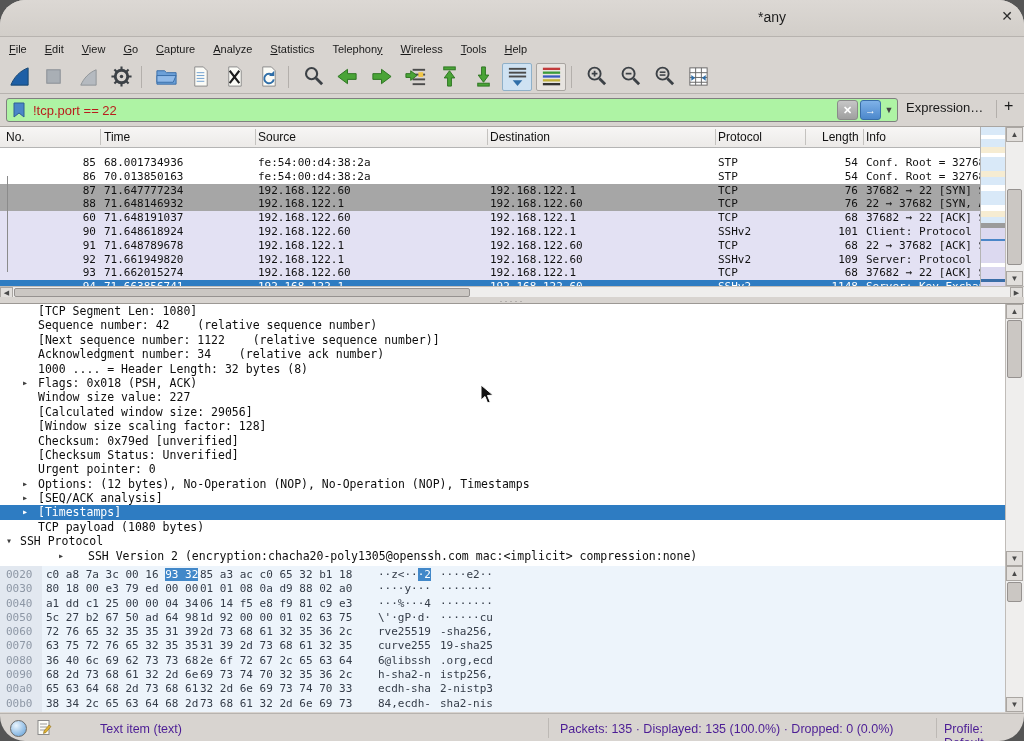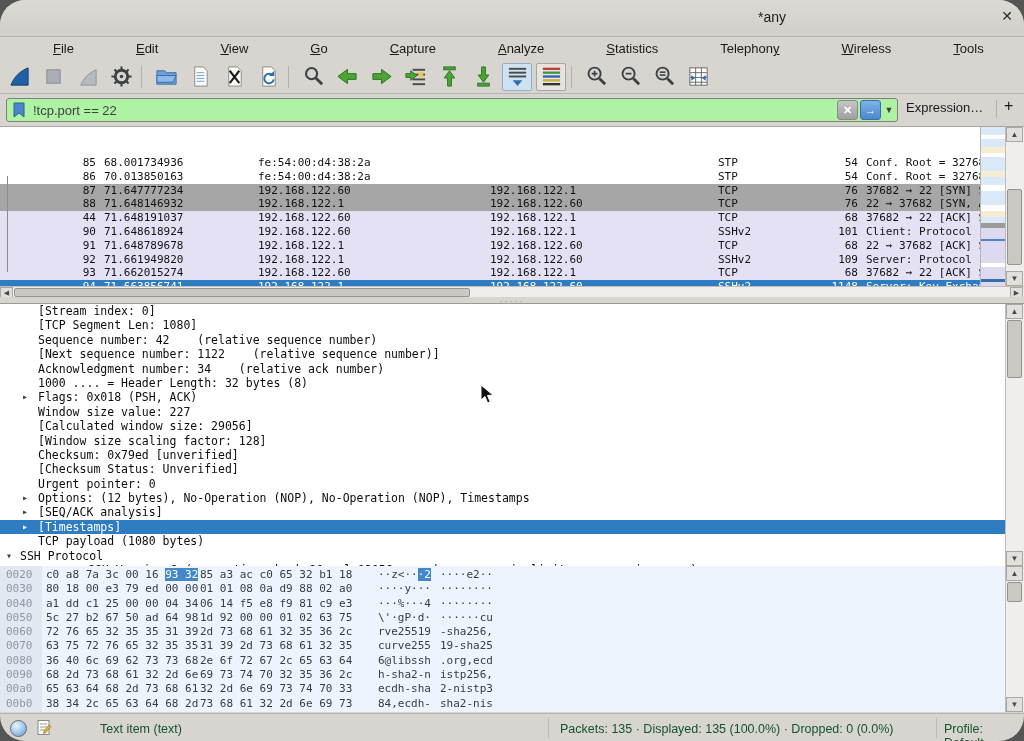--- a/index.html
+++ b/index.html
@@ -5,36 +5,36 @@
   html,body{margin:0;padding:0;background:#555;}
   #app{position:relative;width:1024px;height:741px;background:#d8d4d0;
        font-family:"Liberation Sans",sans-serif;overflow:hidden;border-radius:25px;}
   
   #titlebar{position:absolute;left:0;top:0;width:1024px;height:36px;
     background:linear-gradient(#dcd8d4,#d2cec9);border-bottom:1px solid #b7b3af;}
   #title{position:absolute;left:758px;top:9px;font-size:14px;color:#1d1d1d;}
   #close-x{position:absolute;right:11px;top:8px;font-size:14px;color:#2b2b2b;cursor:default;}
   
   #menubar{position:absolute;left:0;top:37px;width:1024px;height:23px;display:flex;align-items:center;}
-  .menu-item{padding:2px 9px;font-size:13px;color:#1a1a1a;white-space:pre;margin-left:44px;}
+  .menu-item{padding:2px 9px;font-size:11px;color:#1a1a1a;white-space:pre;}
   .menu-item u{text-decoration:underline;}
   
   #toolbar{position:absolute;left:0;top:60px;width:1024px;height:33px;display:flex;
     align-items:center;border-bottom:1px solid #b7b3af;}
   .tbtn{width:30px;height:28px;margin-left:4px;display:flex;align-items:center;justify-content:center;}
   .tbtn svg{width:23px;height:23px;}
   .tbtn.pressed{background:#cfe2f2;border:1px solid #8fb0c8;border-radius:2px;height:26px;width:28px;}
   .tbtn.pressed2{background:#e7e4e0;border:1px solid #a9a5a1;border-radius:2px;height:26px;width:28px;}
   .tsep{width:1px;height:22px;background:#b3afab;margin:0 5px;}
   
   #filterbar{position:absolute;left:0;top:94px;width:1024px;height:32px;}
   #filter-box{position:absolute;left:6px;top:4px;width:890px;height:22px;background:#aef3a4;
     border:1px solid #7f7f7f;border-radius:3px;display:flex;align-items:center;}
   #filter-bookmark{margin-left:4px;width:16px;height:16px;flex:0 0 auto;}
-  #filter-input{flex:1;border:none;background:transparent;font-size:13px;color:#404040;
+  #filter-input{flex:1;border:none;background:transparent;font-size:13px;color:#b91c1c;
     font-family:"Liberation Sans",sans-serif;outline:none;padding-left:6px;}
   .fbtn{width:19px;height:18px;border-radius:3px;margin-right:2px;display:flex;align-items:center;
     justify-content:center;font-size:11px;color:#fff;flex:0 0 auto;}
   #filter-clear{background:linear-gradient(#c6c6c6,#9f9f9f);border:1px solid #8a8a8a;font-weight:bold;}
   #filter-apply{background:linear-gradient(#7fb2e8,#4c88cc);border:1px solid #3a6ea8;font-weight:bold;}
   #filter-dd{color:#444;font-size:9px;width:12px;}
   #expression-btn{position:absolute;left:906px;top:6px;font-size:13px;color:#1a1a1a;}
   #filter-sep2{position:absolute;left:996px;top:6px;width:1px;height:18px;background:#b3afab;}
   #add-filter-btn{position:absolute;left:1004px;top:3px;font-size:16px;color:#1a1a1a;}
   
@@ -96,21 +96,21 @@
     font-size:11px;color:#343c48;white-space:pre;}
   .hrow span{position:absolute;top:0;}
   .hoff{left:6px;color:#8d97a5;}
   .hexa{left:46px;}
   .hexb{left:200px;}
   .asca{left:378px;}
   .ascb{left:440px;}
   .hl{background:#4288c9;color:#fff;position:static !important;}
   
   #statusbar{position:absolute;left:0;top:713px;width:1024px;height:28px;border-top:1px solid #b7b3af;
-    font-size:12.5px;color:#14532d;}
+    font-size:12.5px;color:#4c1d95;}
   #expert-dot{position:absolute;left:10px;top:6px;width:15px;height:15px;border-radius:50%;
     border:1px solid #6b6b6b;background:radial-gradient(circle at 35% 30%,#eaf5fe 0%,#9cc4e8 55%,#5e9cd3 100%);}
   #note-icon{position:absolute;left:36px;top:5px;}
   #sb-left{position:absolute;left:100px;top:8px;}
   #sb-packets{position:absolute;left:560px;top:8px;}
   #sb-profile{position:absolute;left:944px;top:8px;}
   .sb-sep{position:absolute;top:4px;width:1px;height:20px;background:#bdb9b5;}
   
   #cursor{position:absolute;left:480px;top:384px;z-index:50;}
 </style>
@@ -310,26 +310,41 @@
       <div class="fbtn" id="filter-clear">✕</div>
       <div class="fbtn" id="filter-apply">→</div>
       <div class="fbtn" id="filter-dd">▼</div>
     </div>
     <span id="expression-btn">Expression…</span>
     <div id="filter-sep2"></div>
     <span id="add-filter-btn">+</span>
   </div>
 
   <div id="packetlist">
+    <div id="pl-header">
+        <span class="hcell" style="left: 6px;">No.</span>
+        <div class="hdiv" style="left: 100px;"></div>
+        <span class="hcell" style="left: 104px;">Time</span>
+        <div class="hdiv" style="left: 255px;"></div>
+        <span class="hcell" style="left: 258px;">Source</span>
+        <div class="hdiv" style="left: 487px;"></div>
+        <span class="hcell" style="left: 490px;">Destination</span>
+        <div class="hdiv" style="left: 715px;"></div>
+        <span class="hcell" style="left: 718px;">Protocol</span>
+        <div class="hdiv" style="left: 805px;"></div>
+        <span class="hcell" style="left: 822px;">Length</span>
+        <div class="hdiv" style="left: 863px;"></div>
+        <span class="hcell" style="left: 866px;">Info</span>
+      </div>
     <div id="pl-rows">
         <div class="prow st-white"><span class="c-no">85</span><span class="c-time">68.001734936</span><span class="c-src">fe:54:00:d4:38:2a</span><span class="c-dst"></span><span class="c-proto">STP</span><span class="c-len">54</span><span class="c-info">Conf. Root = 32768/0/52:54:00:ef:c7:d5  Cost = 0  Port = 0x8001</span></div>
         <div class="prow st-white"><span class="c-no">86</span><span class="c-time">70.013850163</span><span class="c-src">fe:54:00:d4:38:2a</span><span class="c-dst"></span><span class="c-proto">STP</span><span class="c-len">54</span><span class="c-info">Conf. Root = 32768/0/52:54:00:ef:c7:d5  Cost = 0  Port = 0x8001</span></div>
         <div class="prow st-gray"><span class="c-no">87</span><span class="c-time">71.647777234</span><span class="c-src">192.168.122.60</span><span class="c-dst">192.168.122.1</span><span class="c-proto">TCP</span><span class="c-len">76</span><span class="c-info">37682 → 22 [SYN] Seq=0 Win=29200 Len=0 MSS=1460 SACK_PERM=1</span></div>
         <div class="prow st-gray"><span class="c-no">88</span><span class="c-time">71.648146932</span><span class="c-src">192.168.122.1</span><span class="c-dst">192.168.122.60</span><span class="c-proto">TCP</span><span class="c-len">76</span><span class="c-info">22 → 37682 [SYN, ACK] Seq=0 Ack=1 Win=28960 Len=0 MSS=1460</span></div>
-        <div class="prow st-lav"><span class="c-no">44</span><span class="c-time">71.648191037</span><span class="c-src">192.168.122.60</span><span class="c-dst">192.168.122.1</span><span class="c-proto">TCP</span><span class="c-len">68</span><span class="c-info">37682 → 22 [ACK] Seq=1 Ack=1 Win=29312 Len=0 TSval=2715606</span></div>
+        <div class="prow st-lav"><span class="c-no">60</span><span class="c-time">71.648191037</span><span class="c-src">192.168.122.60</span><span class="c-dst">192.168.122.1</span><span class="c-proto">TCP</span><span class="c-len">68</span><span class="c-info">37682 → 22 [ACK] Seq=1 Ack=1 Win=29312 Len=0 TSval=2715606</span></div>
         <div class="prow st-lav"><span class="c-no">90</span><span class="c-time">71.648618924</span><span class="c-src">192.168.122.60</span><span class="c-dst">192.168.122.1</span><span class="c-proto">SSHv2</span><span class="c-len">101</span><span class="c-info">Client: Protocol (SSH-2.0-OpenSSH_7.9p1 Debian-10)</span></div>
         <div class="prow st-lav"><span class="c-no">91</span><span class="c-time">71.648789678</span><span class="c-src">192.168.122.1</span><span class="c-dst">192.168.122.60</span><span class="c-proto">TCP</span><span class="c-len">68</span><span class="c-info">22 → 37682 [ACK] Seq=1 Ack=34 Win=29056 Len=0 TSval=36495</span></div>
         <div class="prow st-lav"><span class="c-no">92</span><span class="c-time">71.661949820</span><span class="c-src">192.168.122.1</span><span class="c-dst">192.168.122.60</span><span class="c-proto">SSHv2</span><span class="c-len">109</span><span class="c-info">Server: Protocol (SSH-2.0-OpenSSH_7.6p1 Ubuntu-4ubuntu0.3</span></div>
         <div class="prow st-lav"><span class="c-no">93</span><span class="c-time">71.662015274</span><span class="c-src">192.168.122.60</span><span class="c-dst">192.168.122.1</span><span class="c-proto">TCP</span><span class="c-len">68</span><span class="c-info">37682 → 22 [ACK] Seq=34 Ack=42 Win=29312 Len=0 TSval=27156</span></div>
         <div class="prow st-sel"><span class="c-no">94</span><span class="c-time">71.663856741</span><span class="c-src">192.168.122.1</span><span class="c-dst">192.168.122.60</span><span class="c-proto">SSHv2</span><span class="c-len">1148</span><span class="c-info">Server: Key Exchange Init</span></div>
       </div>
     <div id="conv-line"></div>
     <div id="pl-minimap"></div>
     <div class="vsb" id="pl-vsb" style="left:1005px;top:0;height:159px;">
       <div class="sb-btn" style="top:0;">▲</div>
@@ -340,21 +355,20 @@
       <div class="hsb-btn" style="left:0;">◀</div>
       <div id="hsb-thumb"></div>
       <div class="hsb-btn" style="left:1010px;">▶</div>
     </div>
   </div>
 
   <div class="splitter" style="top:297px;height:6px;padding-top:2px;">·····</div>
 
   <div id="details">
     <div id="detail-rows">
-        <div class="drow"><span class="dtext" style="left: 38px;">[Stream index: 0]</span></div>
         <div class="drow"><span class="dtext" style="left: 38px;">[TCP Segment Len: 1080]</span></div>
         <div class="drow"><span class="dtext" style="left: 38px;">Sequence number: 42    (relative sequence number)</span></div>
         <div class="drow"><span class="dtext" style="left: 38px;">[Next sequence number: 1122    (relative sequence number)]</span></div>
         <div class="drow"><span class="dtext" style="left: 38px;">Acknowledgment number: 34    (relative ack number)</span></div>
         <div class="drow"><span class="dtext" style="left: 38px;">1000 .... = Header Length: 32 bytes (8)</span></div>
         <div class="drow"><span class="arrow" style="left: 22px;">▸</span><span class="dtext" style="left: 38px;">Flags: 0x018 (PSH, ACK)</span></div>
         <div class="drow"><span class="dtext" style="left: 38px;">Window size value: 227</span></div>
         <div class="drow"><span class="dtext" style="left: 38px;">[Calculated window size: 29056]</span></div>
         <div class="drow"><span class="dtext" style="left: 38px;">[Window size scaling factor: 128]</span></div>
         <div class="drow"><span class="dtext" style="left: 38px;">Checksum: 0x79ed [unverified]</span></div>

